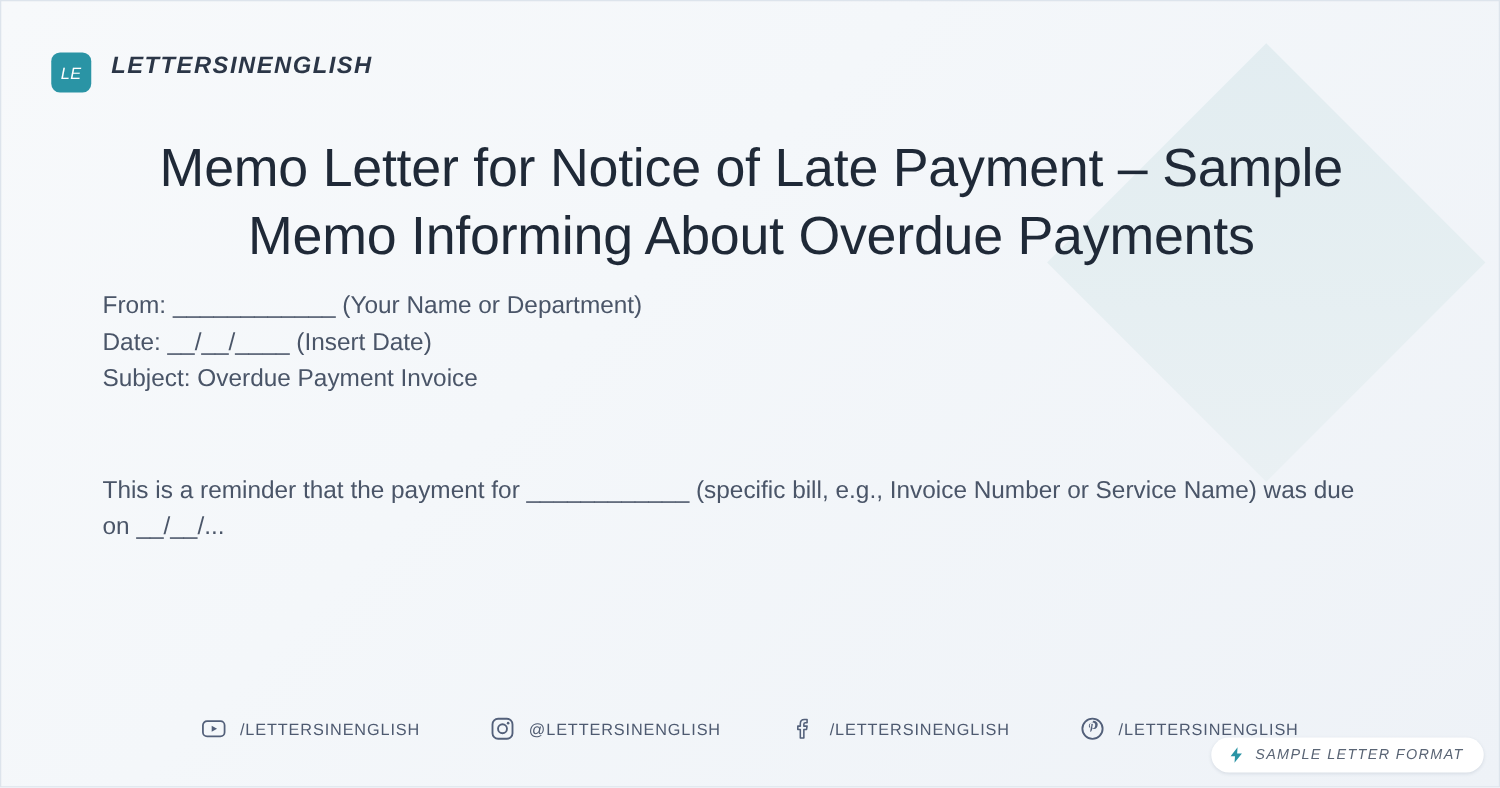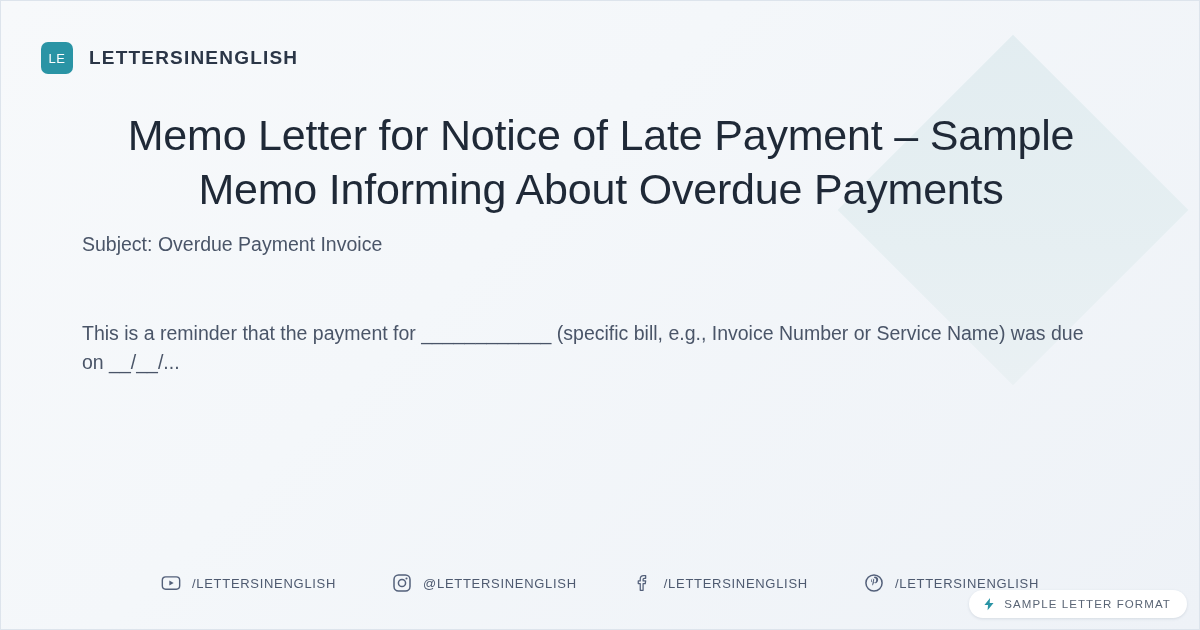--- a/index.html
+++ b/index.html
@@ -36,22 +36,22 @@
     opacity: 0.92;
     pointer-events: none;
   }
 
   
   .brand {
     position: absolute;
     left: 40px;
     top: 41px;
     display: flex;
-    align-items: center;
     gap: 16px;
+    font-style: italic;
   }
   .brand-mark {
     width: 32px;
     height: 32px;
     border-radius: 7px;
     background: #2a94a5;
     color: #ffffff;
     display: flex;
     align-items: center;
     justify-content: center;
@@ -131,20 +131,21 @@
     position: absolute;
     right: 12px;
     bottom: 11px;
     display: flex;
     align-items: center;
     gap: 8px;
     background: #ffffff;
     border-radius: 999px;
     padding: 7px 16px 7px 13px;
     box-shadow: 0 1px 3px rgba(40,60,90,0.13);
+    font-style: italic;
   }
   .badge-icon {
     width: 14px;
     height: 14px;
     display: block;
     color: #2a94a5;
   }
   .badge-label {
     font-size: 11.5px;
     letter-spacing: 1.1px;
@@ -159,20 +160,22 @@
   <div class="diamond"></div>
 
   <div class="brand">
     <div class="brand-mark">LE</div>
     <div class="brand-name">LETTERSINENGLISH</div>
   </div>
 
   <div class="title">Memo Letter for Notice of Late Payment – Sample Memo Informing About Overdue Payments</div>
 
   <div class="body-copy">
+    <p>From: ____________ (Your Name or Department)</p>
+    <p>Date: __/__/____ (Insert Date)</p>
     <p>Subject: Overdue Payment Invoice</p>
     <div class="spacer"></div>
     <div class="spacer"></div>
     <p>This is a reminder that the payment for ____________ (specific bill, e.g., Invoice Number or Service Name) was due on __/__/...</p>
   </div>
 
   <div class="footer">
 
     <div class="social">
       <svg class="social-icon" viewBox="0 0 24 24" aria-hidden="true">

